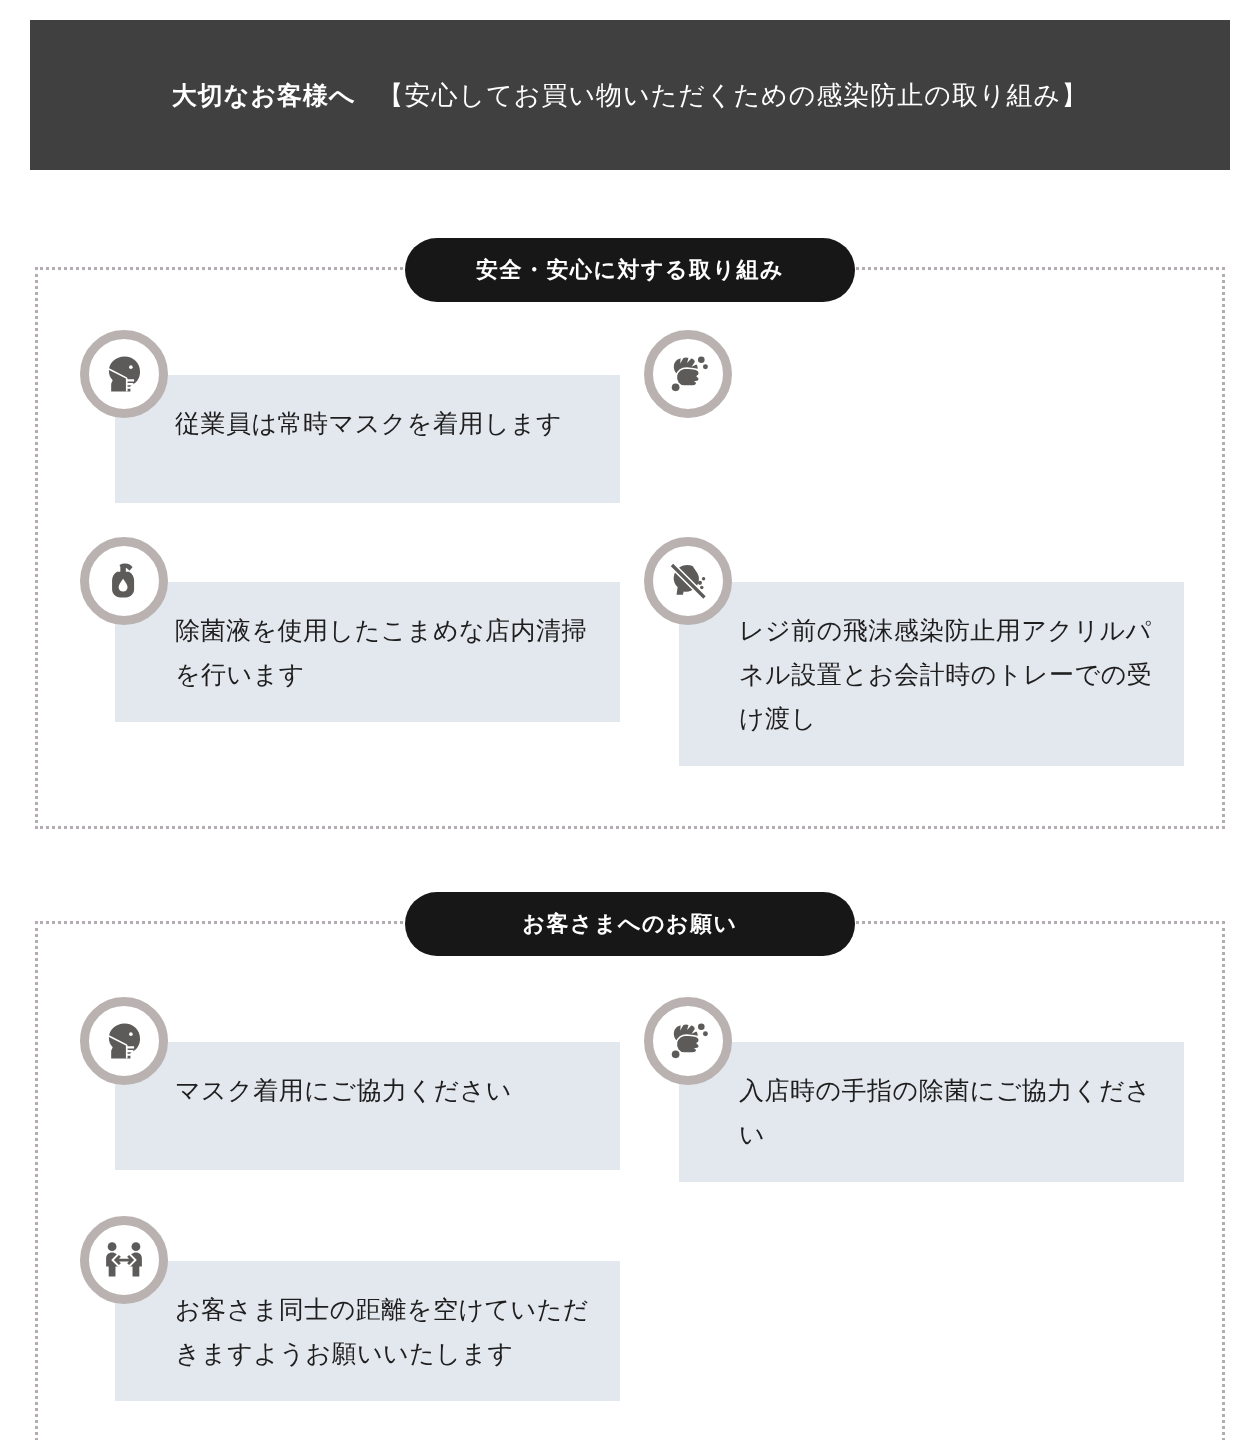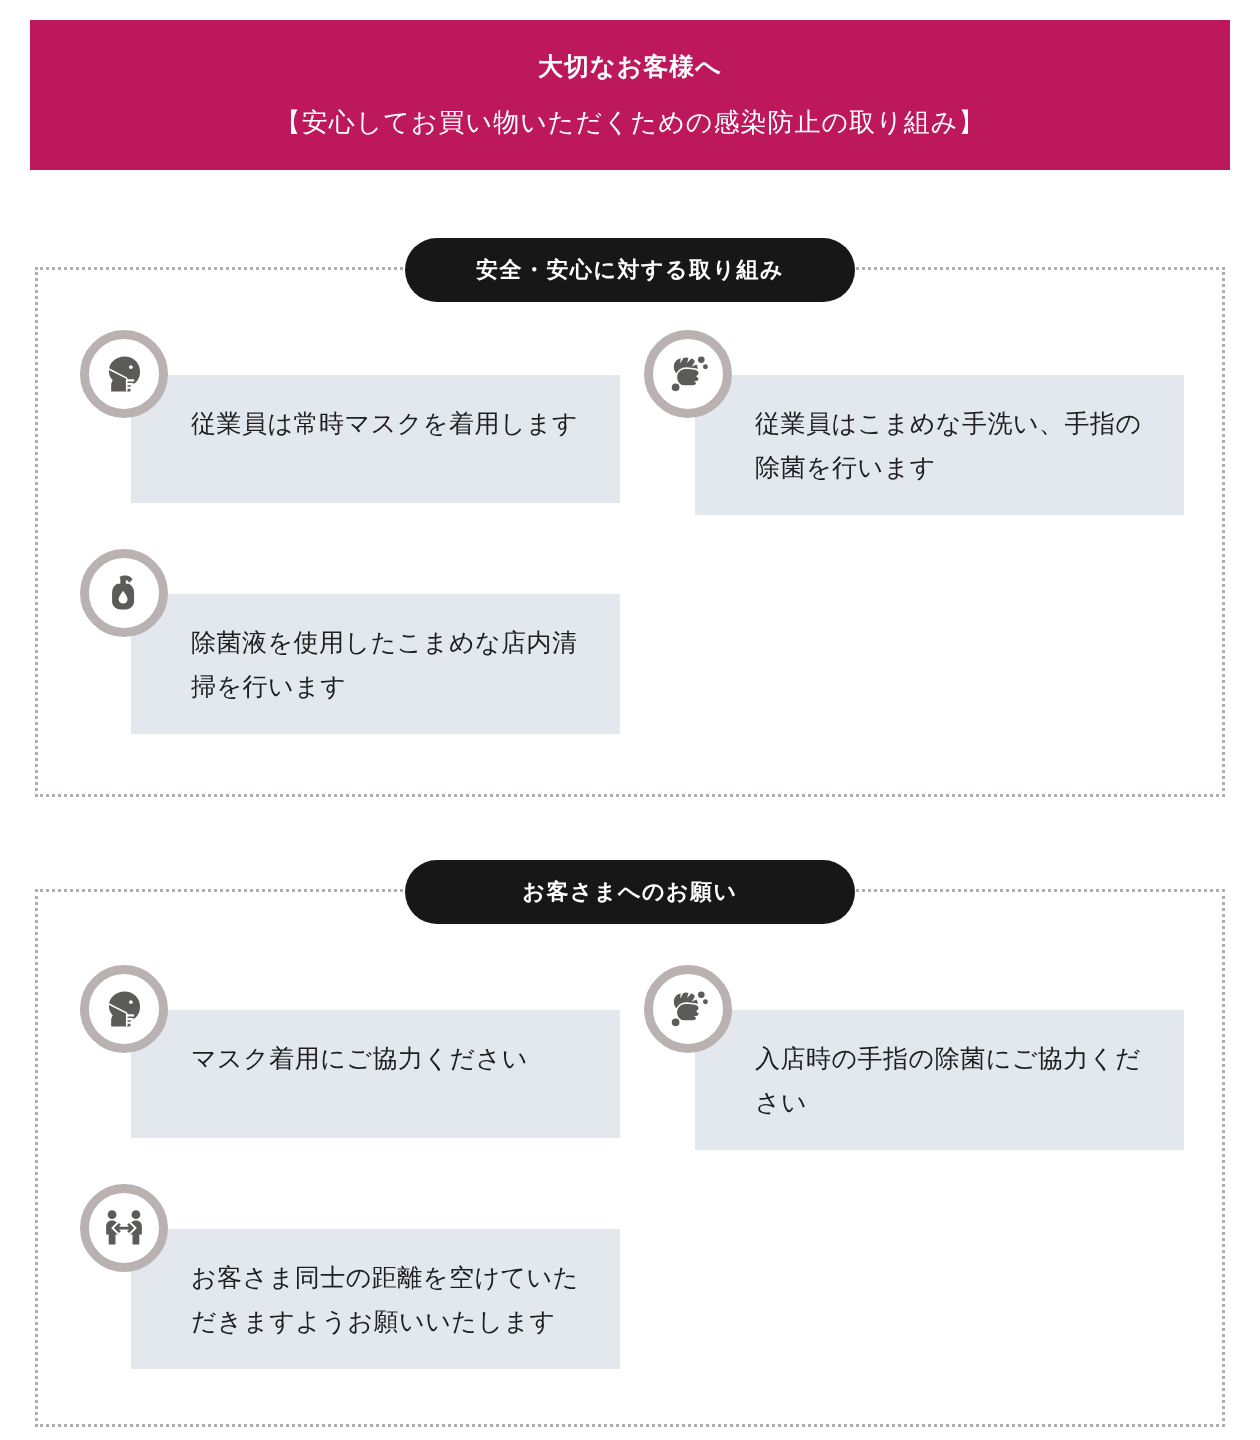--- a/index.html
+++ b/index.html
@@ -3,22 +3,22 @@
 <meta charset="utf-8">
 <style>
   html,body { margin:0; padding:0; background:#ffffff; }
   .page {
     width:1260px; height:1440px; background:#ffffff; overflow:hidden;
     font-family:"Liberation Sans","DejaVu Sans",sans-serif;
     color:#1e1e1e; position:relative; box-sizing:border-box;
   }
   
   .banner {
-    margin:20px 30px 0 30px; height:150px; background:#be185d;
-    display:flex; flex-direction:column; align-items:center; justify-content:center;
+    margin:20px 30px 0 30px; height:150px; background:#404040;
+    display:flex; flex-direction:row; align-items:center; justify-content:center;
     gap:22px;
   }
   .banner-line1 { color:#ffffff; font-size:25px; font-weight:700; letter-spacing:1px; }
   .banner-line2 { color:#ffffff; font-size:26px; font-weight:400; letter-spacing:1px; }
   
   .panel {
     margin:0 35px; border:3px dotted #b3adb3; position:relative;
     padding:60px 38px 60px 42px; box-sizing:border-box;
   }
   .panel-1 { margin-top:97px; }
@@ -35,21 +35,21 @@
     display:grid; grid-template-columns:1fr 1fr; column-gap:24px; row-gap:34px;
   }
   .item { position:relative; }
   .icon-circle {
     position:absolute; left:0; top:0; width:88px; height:88px; box-sizing:border-box;
     background:#ffffff; border:9px solid #b9b2b0; border-radius:50%;
     display:flex; align-items:center; justify-content:center; z-index:2;
   }
   .icon-circle svg { width:44px; height:44px; display:block; }
   .item-box {
-    margin-left:51px; margin-top:45px; box-sizing:border-box;
+    margin-left:35px; margin-top:45px; box-sizing:border-box;
     background:#e3e7ee; min-height:128px;
     padding:26px 24px 26px 60px;
     font-size:25px; line-height:44px; letter-spacing:0.5px; color:#1e1e1e;
   }
 </style>
 </head>
 <body>
 
 <svg width="0" height="0" style="position:absolute" aria-hidden="true">
   <defs>
@@ -117,32 +117,39 @@
         </div>
         <div class="item-box">従業員は常時マスクを着用します</div>
       </div>
 
       <div class="item">
         <div class="icon-circle">
           <svg viewBox="0 0 48 48">
               <use href="#ic-wash"></use>
             </svg>
         </div>
-        <div class="item-box">従業員はこまめな手洗い、手指の除菌を行います</div>
       </div>
 
       <div class="item">
         <div class="icon-circle">
           <svg viewBox="0 0 48 48">
               <use href="#ic-bottle"></use>
             </svg>
         </div>
         <div class="item-box">除菌液を使用したこまめな店内清掃を行います</div>
       </div>
 
+      <div class="item">
+        <div class="icon-circle">
+          <svg viewBox="0 0 48 48">
+              <use href="#ic-droplet-block"></use>
+            </svg>
+        </div>
+        <div class="item-box">レジ前の飛沫感染防止用アクリルパネル設置とお会計時のトレーでの受け渡し</div>
+      </div>
 
     </div>
   </section>
 
   <section class="panel panel-2">
     <div class="panel-badge">
       <span>お客さまへのお願い</span>
     </div>
     <div class="grid">
 

